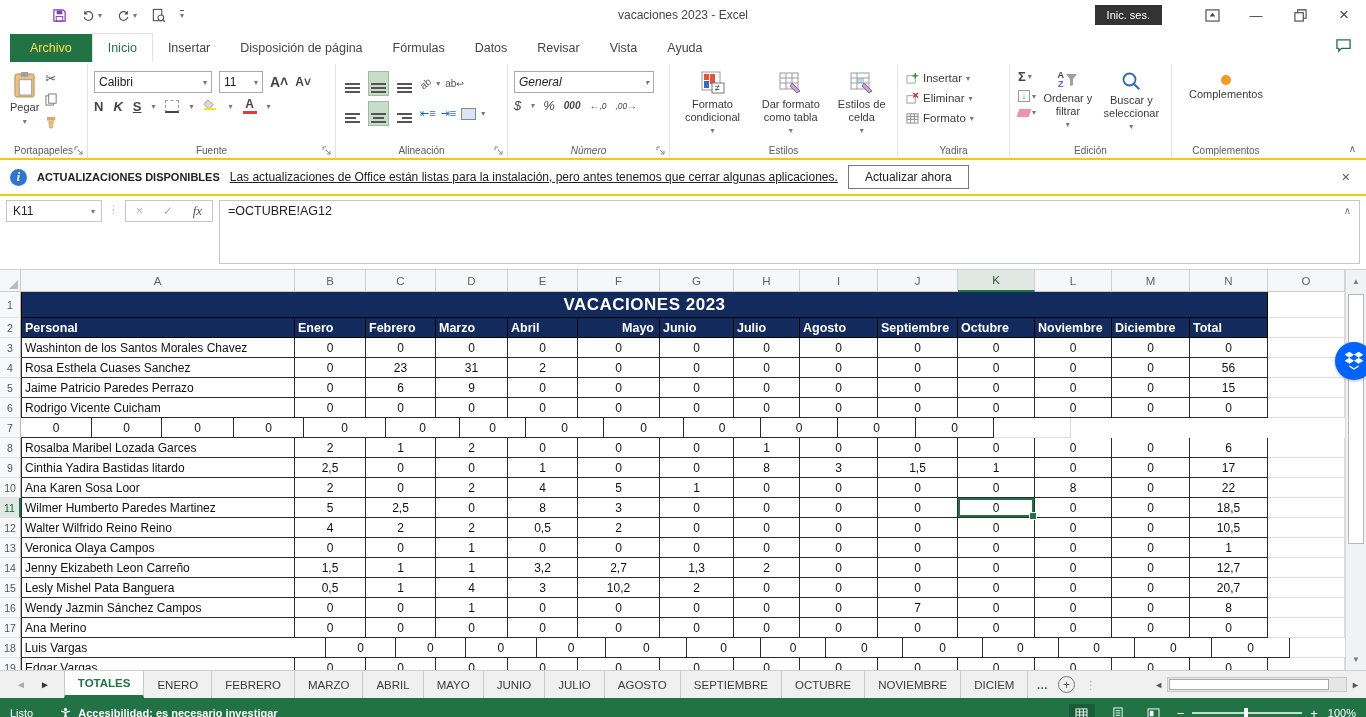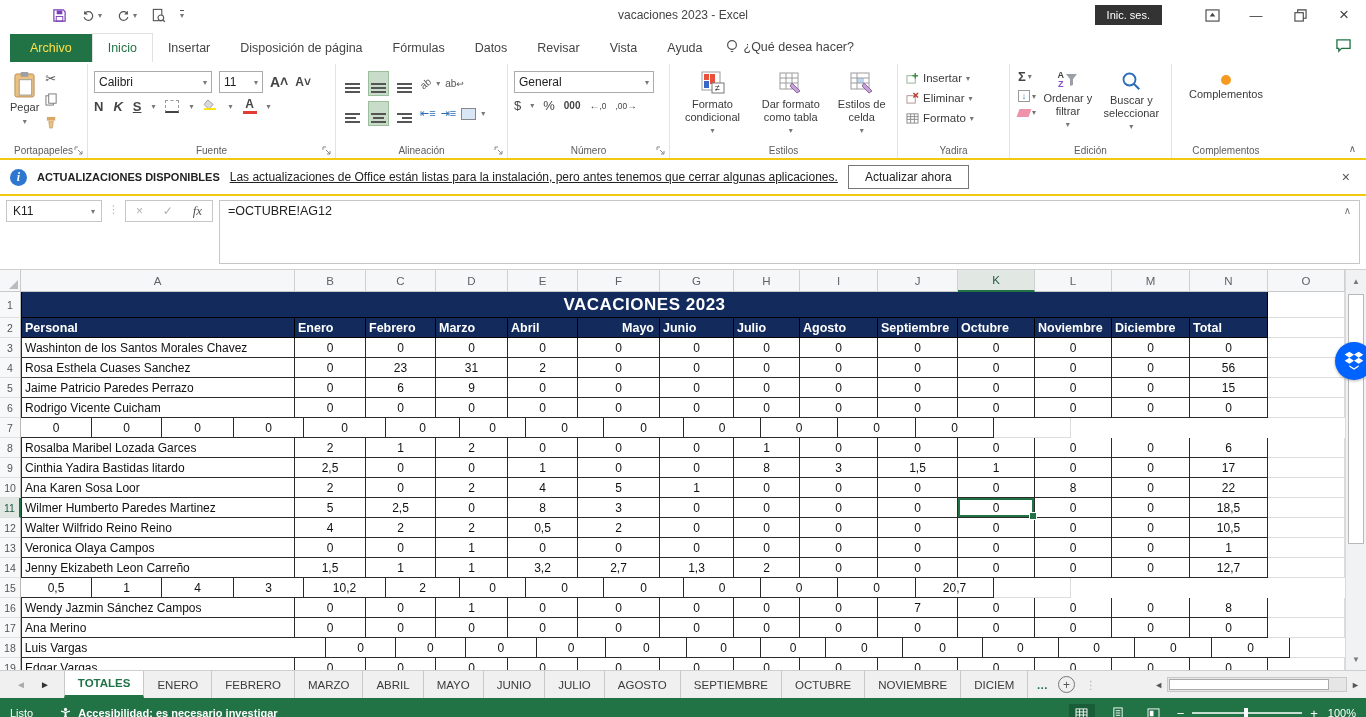--- a/index.html
+++ b/index.html
@@ -196,27 +196,20 @@
         <span class="rtab archivo">Archivo</span>
         <span class="rtab active">Inicio</span>
         <span class="rtab">Insertar</span>
         <span class="rtab">Disposición de página</span>
         <span class="rtab">Fórmulas</span>
         <span class="rtab">Datos</span>
         <span class="rtab">Revisar</span>
         <span class="rtab">Vista</span>
         <span class="rtab">Ayuda</span>
       </div>
-    <div class="tellme">
-      <svg width="12" height="16" viewBox="0 0 12 16">
-          <circle cx="6" cy="6" r="4.4" fill="none" stroke="#555" stroke-width="1.2"></circle>
-          <path d="M4.5 10.5h3M4.8 12.5h2.4" stroke="#555" stroke-width="1.2"></path>
-        </svg>
-      <span>¿Qué desea hacer?</span>
-    </div>
     <span class="tab-right">
       <svg width="17" height="15" viewBox="0 0 18 16">
           <path d="M2 2h14v9H7l-3 3v-3H2z" fill="none" stroke="#217346" stroke-width="1.4"></path>
         </svg>
     </span>
   </div>
 
   <div class="ribbon">
 
     <div class="grp" style="width:88px;">
@@ -340,21 +333,21 @@
         </div>
       </div>
       <span class="glabel">Alineación</span>
       <span class="launcher">
         <svg width="10" height="10" viewBox="0 0 10 10">
             <path d="M1 4V1h3M4 4l4 4M8 5v3H5" fill="none" stroke="#888"></path>
           </svg>
       </span>
     </div>
 
-    <div class="grp" style="width:162px;">
+    <div class="grp" style="width:162px;font-style:italic;">
       <div class="rowstack" style="width:100%;">
         <span class="combo" style="width:140px;">
             <span>General</span>
             <span class="tiny-caret">▾</span>
           </span>
         <div class="hrow" style="gap:9px;">
           <span style="color:#444;font-size:13px;">$</span>
           <span class="tiny-caret">▾</span>
           <span style="color:#444;font-size:13px;">%</span>
           <span style="color:#444;font-size:10px;font-weight:bold;">000</span>
@@ -765,20 +758,21 @@
           <div class="dcell" style="width: 78px;">0</div>
           <div class="dcell" style="width: 80px;">0</div>
           <div class="dcell" style="width: 77px;">0</div>
           <div class="dcell" style="width: 77px;">0</div>
           <div class="dcell" style="width: 78px;">0</div>
           <div class="dcell" style="width: 78px;">12,7</div>
           <div class="ocell" style="width: 77px;"></div>
         </div>
         <div class="grow">
           <div class="gut">15</div>
+          <div class="dcell name" style="width: 274px;">Lesly Mishel Pata Banguera</div>
           <div class="dcell" style="width: 71px;">0,5</div>
           <div class="dcell" style="width: 70px;">1</div>
           <div class="dcell" style="width: 72px;">4</div>
           <div class="dcell" style="width: 70px;">3</div>
           <div class="dcell" style="width: 82px;">10,2</div>
           <div class="dcell" style="width: 74px;">2</div>
           <div class="dcell" style="width: 66px;">0</div>
           <div class="dcell" style="width: 78px;">0</div>
           <div class="dcell" style="width: 80px;">0</div>
           <div class="dcell" style="width: 77px;">0</div>

